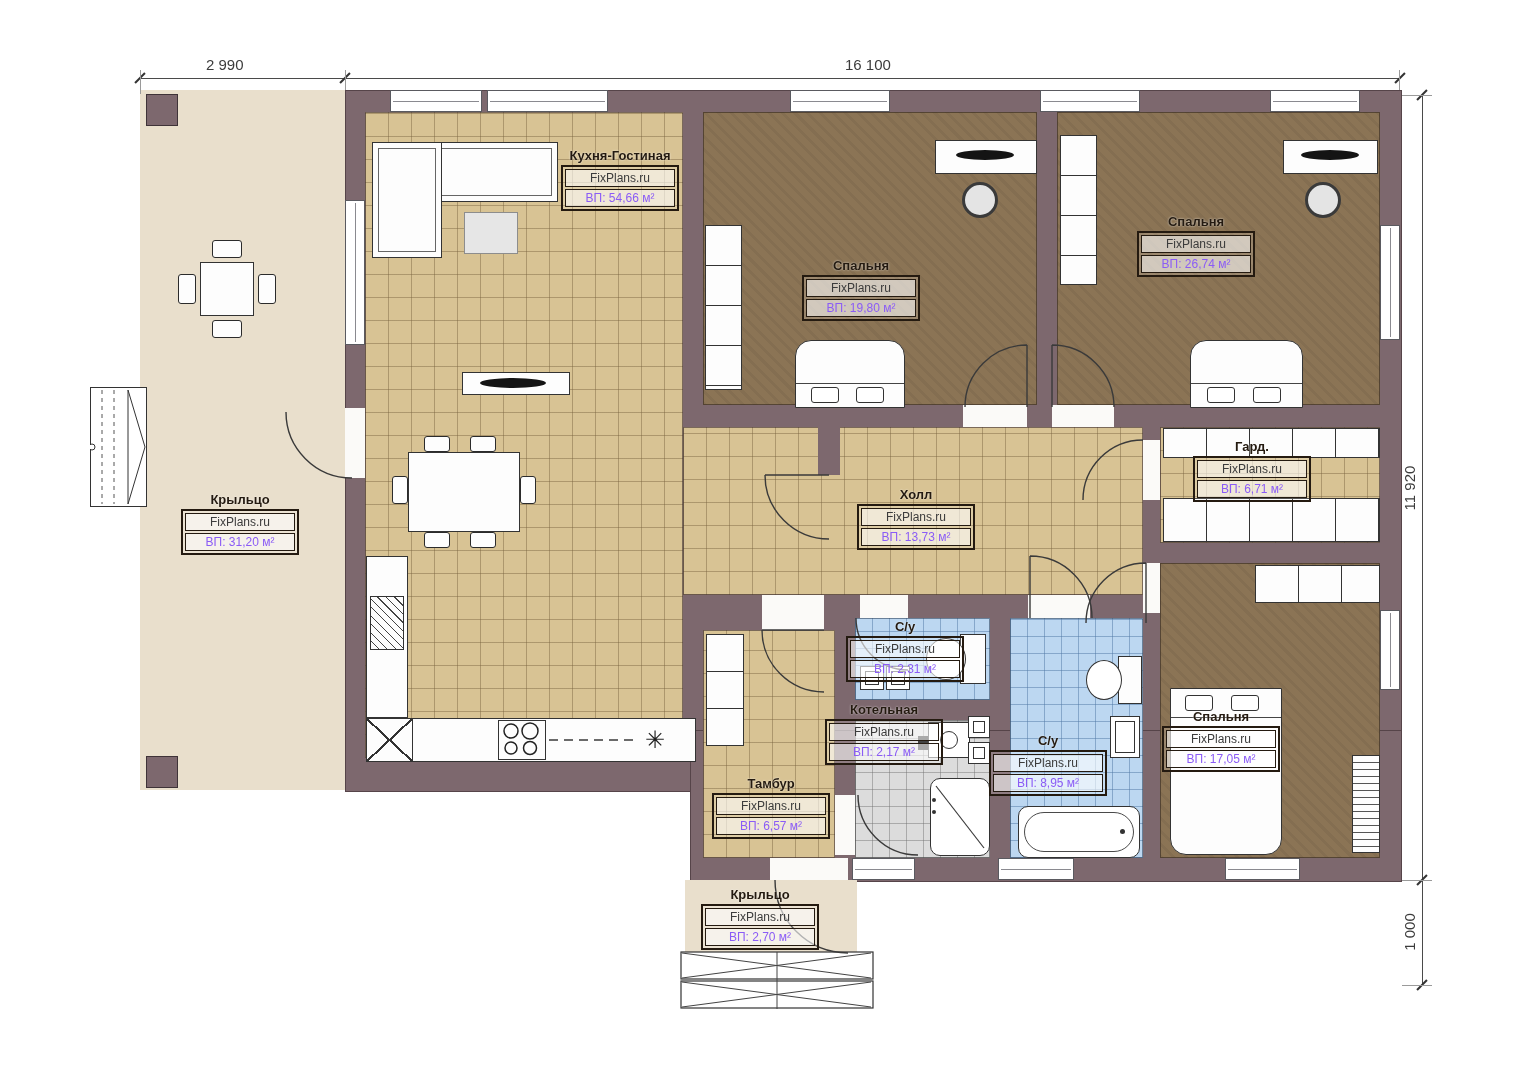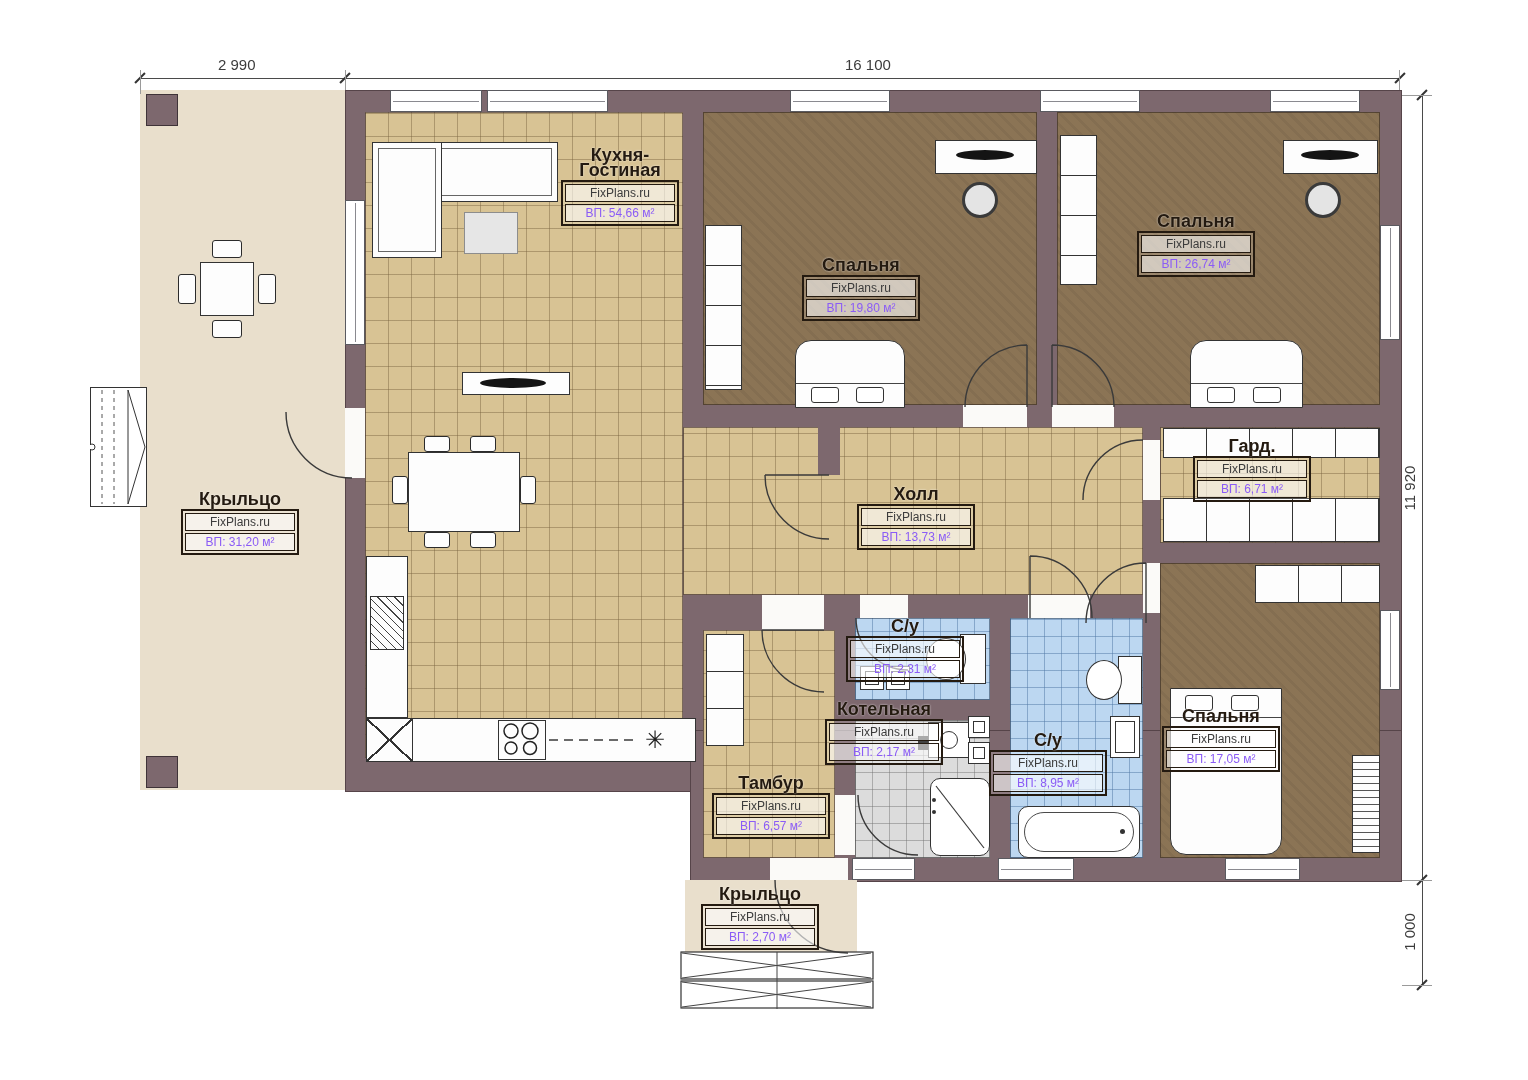--- a/index.html
+++ b/index.html
@@ -56,21 +56,21 @@
   .washer::after{content:"";position:absolute;width:16px;height:16px;border:1.5px solid #333;border-radius:50%;
        left:50%;top:50%;transform:translate(-50%,-50%);}
   .tub{background:#fff;border:1.5px solid #333;border-radius:10px;box-sizing:border-box;}
   .tub::after{content:"";position:absolute;inset:5px;border:1.5px solid #4a4a4a;border-radius:20px;}
   .shower{background:#fff;border:1.5px solid #333;border-radius:10px;box-sizing:border-box;}
   .post{background:#7d686e;border:1.5px solid #3f3338;box-sizing:border-box;}
   .dot{background:#333;border-radius:50%;}
   .asterisk{font-size:24px;color:#1d1d1d;line-height:1;}
   
   .lbl{width:118px;text-align:center;z-index:30;}
-  .lbl .ttl{font-size:18px;font-weight:bold;color:#241a10;line-height:15px;margin-bottom:2px;
+  .lbl .ttl{font-size:13px;font-weight:bold;color:#241a10;line-height:15px;margin-bottom:2px;
             text-shadow:0 0 2px rgba(255,255,255,.8);}
   .lbl .box{border:2px solid #241a10;padding:2px;background:rgba(255,255,255,.15);}
   .lbl .row{border:1px solid #241a10;font-size:12px;line-height:16px;background:rgba(255,255,255,.55);}
   .lbl .row.wm{color:#3c3c3c;margin-bottom:2px;}
   .lbl .row.ar{color:#8b5cf6;}
   
   .dimh{border-top:1px solid #4a4a4a;}
   .dimv{border-left:1px solid #4a4a4a;}
   .tick{width:14px;height:2px;background:#333;transform:rotate(-45deg);}
   .ext{background:#9a9a9a;}
@@ -249,21 +249,21 @@
     <circle cx="934" cy="812" r="2" fill="#333"></circle>
   </svg>
 
   <div class="f dimh" style="left:140px;top:78px;width:1260px;height:0;"></div>
   <div class="f tick" style="left:133px;top:77px;"></div>
   <div class="f tick" style="left:338px;top:77px;"></div>
   <div class="f tick" style="left:1393px;top:77px;"></div>
   <div class="f ext" style="left:140px;top:70px;width:1px;height:24px;"></div>
   <div class="f ext" style="left:345px;top:70px;width:1px;height:20px;"></div>
   <div class="f ext" style="left:1399px;top:70px;width:1px;height:20px;"></div>
-  <div class="f dimtxt" style="left:218px;top:56px;">2 990</div>
+  <div class="f dimtxt" style="left:206px;top:56px;">2 990</div>
   <div class="f dimtxt" style="left:845px;top:56px;">16 100</div>
 
   <div class="f dimv" style="left:1422px;top:95px;width:0;height:890px;"></div>
   <div class="f tick" style="left:1415px;top:94px;"></div>
   <div class="f tick" style="left:1415px;top:879px;"></div>
   <div class="f tick" style="left:1415px;top:984px;"></div>
   <div class="f ext" style="left:1402px;top:95px;width:30px;height:1px;"></div>
   <div class="f ext" style="left:1402px;top:880px;width:30px;height:1px;"></div>
   <div class="f ext" style="left:1402px;top:985px;width:30px;height:1px;"></div>
   <div class="f dimtxt rot" style="left:1409px;top:488px;">11 920</div>

